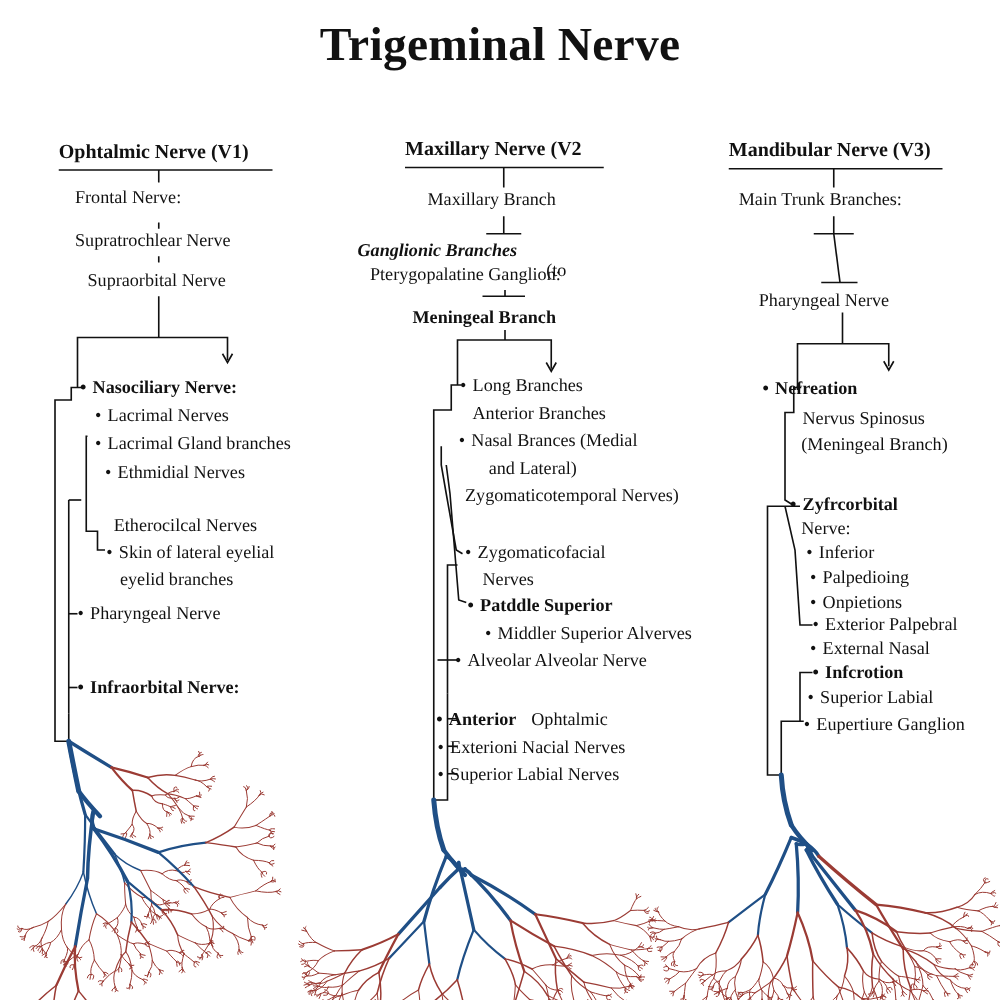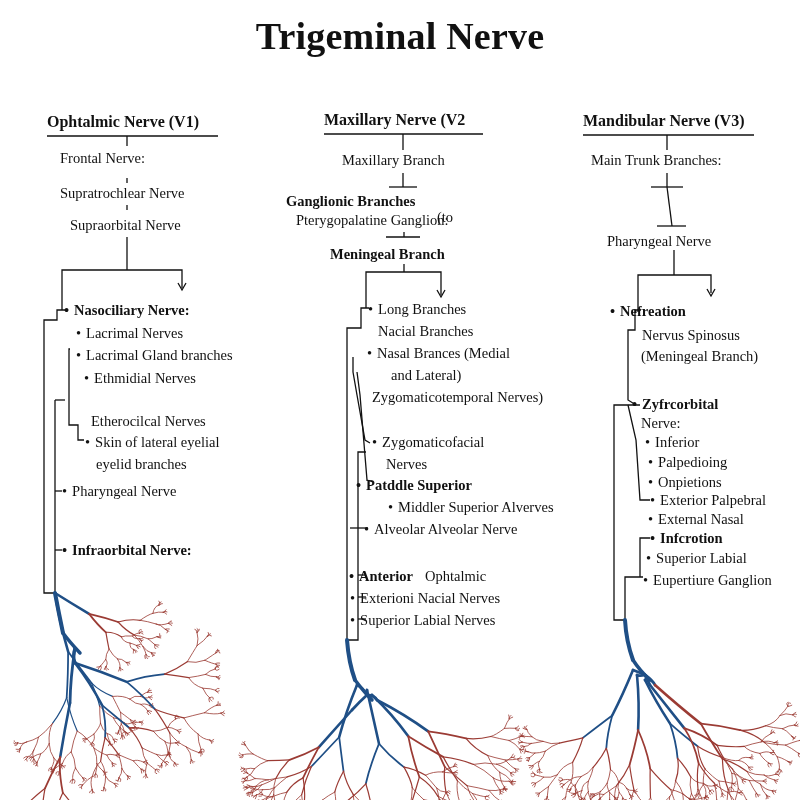--- a/index.html
+++ b/index.html
@@ -1531,32 +1531,32 @@
 <div class="lbl dot" style="left:76px; top:347px;">Lacrimal Gland branches</div>
 <div class="lbl dot" style="left:84px; top:370px;">Ethmidial Nerves</div>
 <div class="lbl" style="left:91px; top:413px;">Etherocilcal Nerves</div>
 <div class="lbl dot" style="left:85px; top:434px;">Skin of lateral eyelial</div>
 <div class="lbl" style="left:96px; top:456px;">eyelid branches</div>
 <div class="lbl dot" style="left:62px; top:483px;">Pharyngeal Nerve</div>
 <div class="lbl b dot" style="left:62px; top:542px;">Infraorbital Nerve:</div>
 
 <div class="col-head" style="left:324px; top:111px;">Maxillary Nerve (V2</div>
 <div class="lbl" style="left:342px; top:152px;">Maxillary Branch</div>
-<div class="lbl b" style="left:286px; top:193px;">Ganglionic Branches</div>
+<div class="lbl b" style="left:286px; top:193px;font-style:italic;">Ganglionic Branches</div>
 <div class="lbl" style="left:437px; top:193px;margin-top:16px;">(to</div>
 <div class="lbl" style="left:296px; top:212px;">Pterygopalatine Ganglion:</div>
 <div class="lbl b" style="left:330px; top:246px;">Meningeal Branch</div>
 <div class="lbl dot" style="left:368px; top:301px;">Long Branches</div>
-<div class="lbl" style="left:378px; top:323px;">Nacial Branches</div>
+<div class="lbl" style="left:378px; top:323px;">Anterior Branches</div>
 <div class="lbl dot" style="left:367px; top:345px;">Nasal Brances (Medial</div>
 <div class="lbl" style="left:391px; top:367px;">and Lateral)</div>
 <div class="lbl" style="left:372px; top:389px;">Zygomaticotemporal Nerves)</div>
 <div class="lbl dot" style="left:372px; top:434px;">Zygomaticofacial</div>
 <div class="lbl" style="left:386px; top:456px;">Nerves</div>
-<div class="lbl b dot" style="left:356px; top:477px;text-align:center;">Patddle Superior</div>
+<div class="lbl b dot" style="left:374px; top:477px;text-align:center;">Patddle Superior</div>
 <div class="lbl dot" style="left:388px; top:499px;">Middler Superior Alverves</div>
 <div class="lbl dot" style="left:364px; top:521px;text-align:right;">Alveolar Alveolar Nerve</div>
 <div class="lbl b dot" style="left:349px; top:568px;">Anterior</div>
 <div class="lbl" style="left:425px; top:568px;">Ophtalmic</div>
 <div class="lbl dot" style="left:350px; top:590px;">Exterioni Nacial Nerves</div>
 <div class="lbl dot" style="left:350px; top:612px;">Superior Labial Nerves</div>
 
 <div class="col-head" style="left:583px; top:112px;">Mandibular Nerve (V3)</div>
 <div class="lbl" style="left:591px; top:152px;">Main Trunk Branches:</div>
 <div class="lbl" style="left:607px; top:233px;">Pharyngeal Nerve</div>

